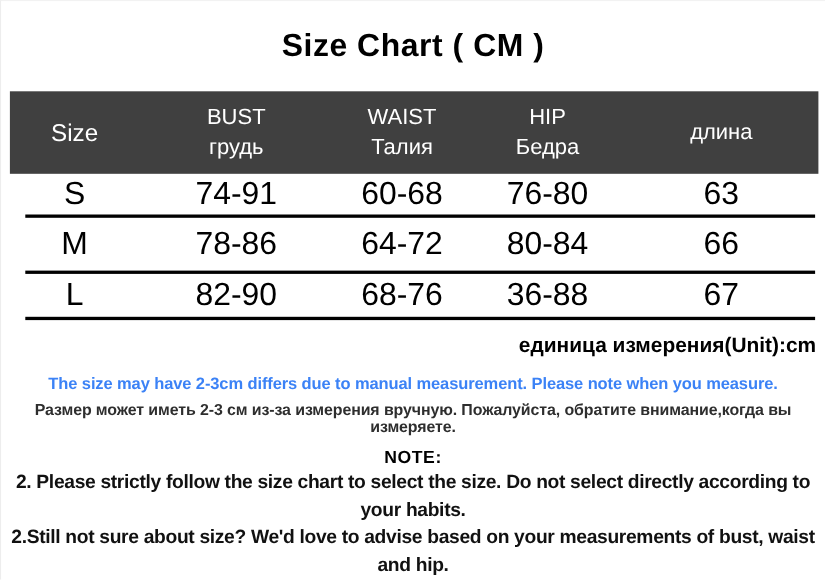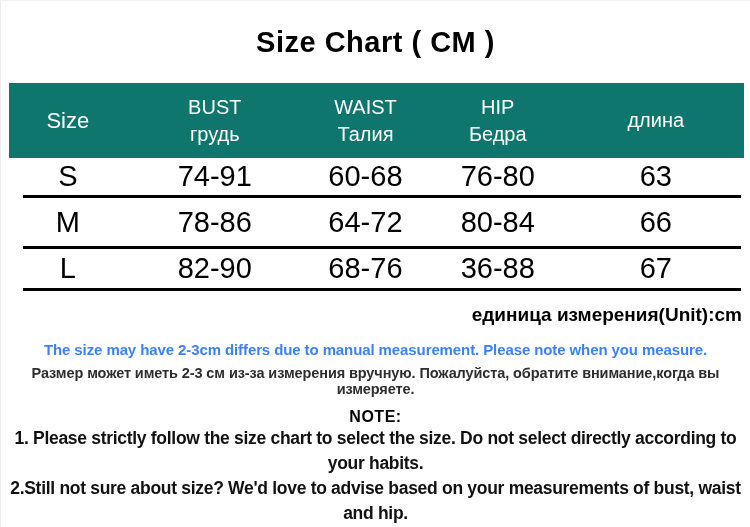--- a/index.html
+++ b/index.html
@@ -32,21 +32,21 @@
   }
   .grid5 {
     display: grid;
     grid-template-columns: 16% 24% 17% 19% 24%;
     align-items: center;
     text-align: center;
   }
   .header-band {
     margin: 0 6px 0 8px;
     height: 75px;
-    background: #0f766e;
+    background: #404040;
     color: #ffffff;
   }
   .hcell .hline { font-size: 20px; line-height: 27px; }
   .hcell.first .hline { font-size: 22px; }
   .trow {
     margin: 0 6px 0 8px;
     font-size: 29px;
   }
   .trow.row-s { height: 37px; }
   .trow.row-m { height: 48px; }
@@ -150,17 +150,17 @@
     <div>67</div>
   </div>
   <div class="sep"></div>
 
   <div class="unit-note">единица измерения(Unit):cm</div>
 
   <div class="measure-en">The size may have 2-3cm differs due to manual measurement. Please note when you measure.</div>
   <div class="measure-ru">Размер может иметь 2-3 см из-за измерения вручную. Пожалуйста, обратите внимание,когда вы измеряете.</div>
 
   <div class="note-heading">NOTE:</div>
-  <div class="note-line">1. Please strictly follow the size chart to select the size. Do not select directly according to your habits.</div>
+  <div class="note-line">2. Please strictly follow the size chart to select the size. Do not select directly according to your habits.</div>
   <div class="note-line">2.Still not sure about size? We'd love to advise based on your measurements of bust, waist and hip.</div>
   <div class="note-line">3. The size may have 2-3cm differs due to manual measurement. Please note when you measure.</div>
 
 </div>
 
 </body></html>

